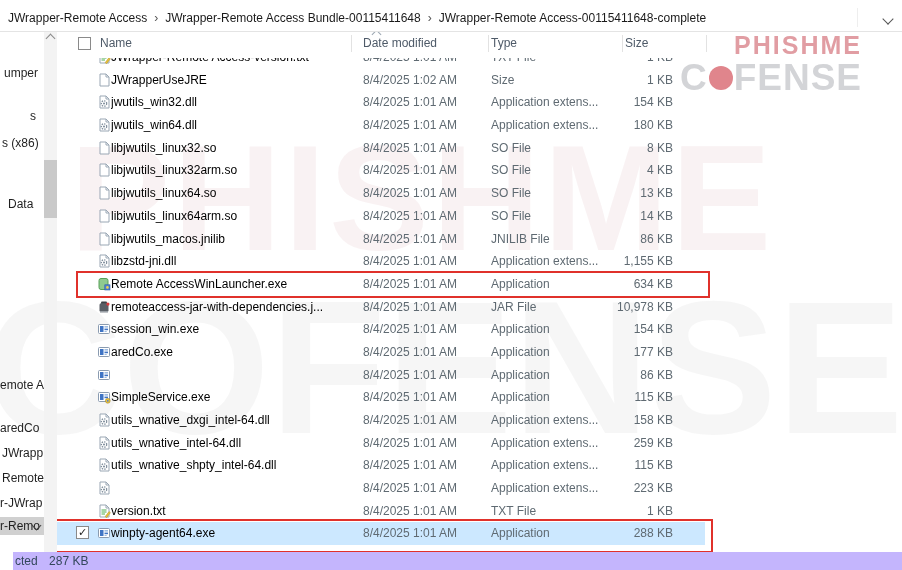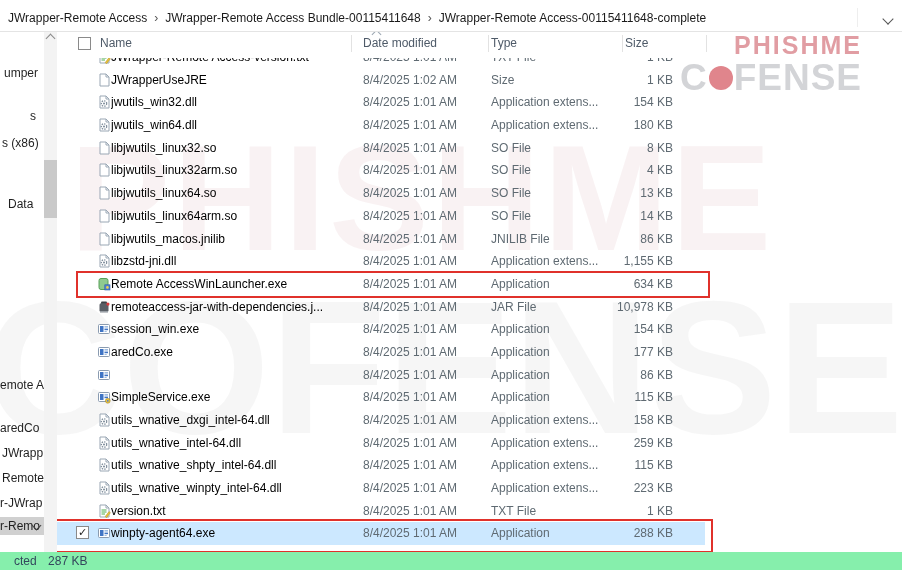--- a/index.html
+++ b/index.html
@@ -62,22 +62,22 @@
   .c.date{left:308px;color:#5f6a72}
   .c.type{left:436px;color:#5f6a72;max-width:120px;overflow:hidden}
   .c.size{left:476px;width:142px;text-align:right;color:#5f6a72}
   .ficon{position:absolute;left:42px;top:4px;width:14px;height:14px}
   .row-cbx{position:absolute;left:21px;top:4px}
   .annot{position:absolute;border:2px solid #e0312b;pointer-events:none;z-index:4}
   .annot1{left:21px;right:-5px;top:-2px;bottom:-2px}
   .annot2{left:-10px;right:-8px;top:-3px;bottom:-8px}
 
   
-  .statusbar{position:absolute;left:0;bottom:0;height:18px;right:0;background:#86efac;z-index:6;
-             line-height:18px;color:#33475c;padding-left:14px}
+  .statusbar{position:absolute;left:13px;bottom:0;height:18px;right:0;background:#c4b5fd;z-index:6;
+             line-height:18px;color:#33475c;padding-left:2px}
   .statusbar .gap{display:inline-block;width:8px}
 </style>
 </head>
 <body>
 
 <div class="wm-big wm-big1">PHISHME</div>
 <div class="wm-big wm-big2">COFENSE</div>
 
 <div class="topbar">
   <span class="crumb">JWrapper-Remote Access</span>
@@ -342,21 +342,20 @@
       <span class="c type">Application extens...</span>
       <span class="c size">115 KB</span>
     </div>
     <div class="row">
       <span class="ficon"><svg width="14" height="14" viewBox="0 0 14 14">
           <path d="M3 1h6l3 3v9H3z" fill="#fff" stroke="#9aa7b4"></path>
           <path d="M9 1v3h3" fill="none" stroke="#9aa7b4"></path>
           <circle cx="7" cy="8.5" r="2.7" fill="none" stroke="#7c8b99" stroke-width="1.3" stroke-dasharray="1.4 1.1"></circle>
           <circle cx="7" cy="8.5" r="1" fill="#7c8b99"></circle>
         </svg></span>
-      <span class="c name">utils_wnative_winpty_intel-64.dll</span>
       <span class="c date">8/4/2025 1:01 AM</span>
       <span class="c type">Application extens...</span>
       <span class="c size">223 KB</span>
     </div>
     <div class="row">
       <span class="ficon"><svg width="14" height="14" viewBox="0 0 14 14">
           <path d="M3 1h6l3 3v9H3z" fill="#fff" stroke="#9aa7b4"></path>
           <path d="M9 1v3h3" fill="none" stroke="#9aa7b4"></path>
           <path d="M4.5 6h5M4.5 8h5M4.5 10h3.5" stroke="#3aa53a" stroke-width="0.9"></path>
           <path d="M8.2 12.6 12 7.6l1.4 1.1-3.8 5z" fill="#e8c33a" stroke="#b08d2a" stroke-width="0.5"></path>

